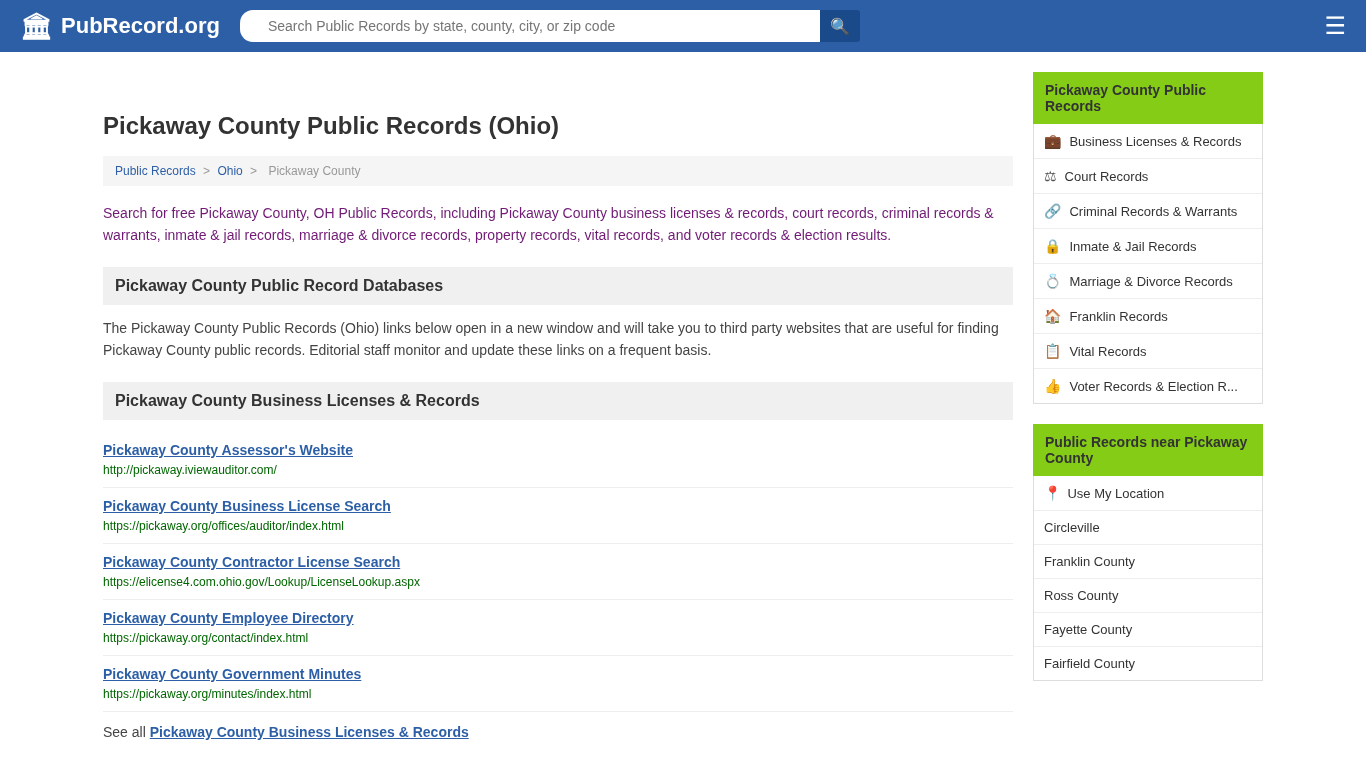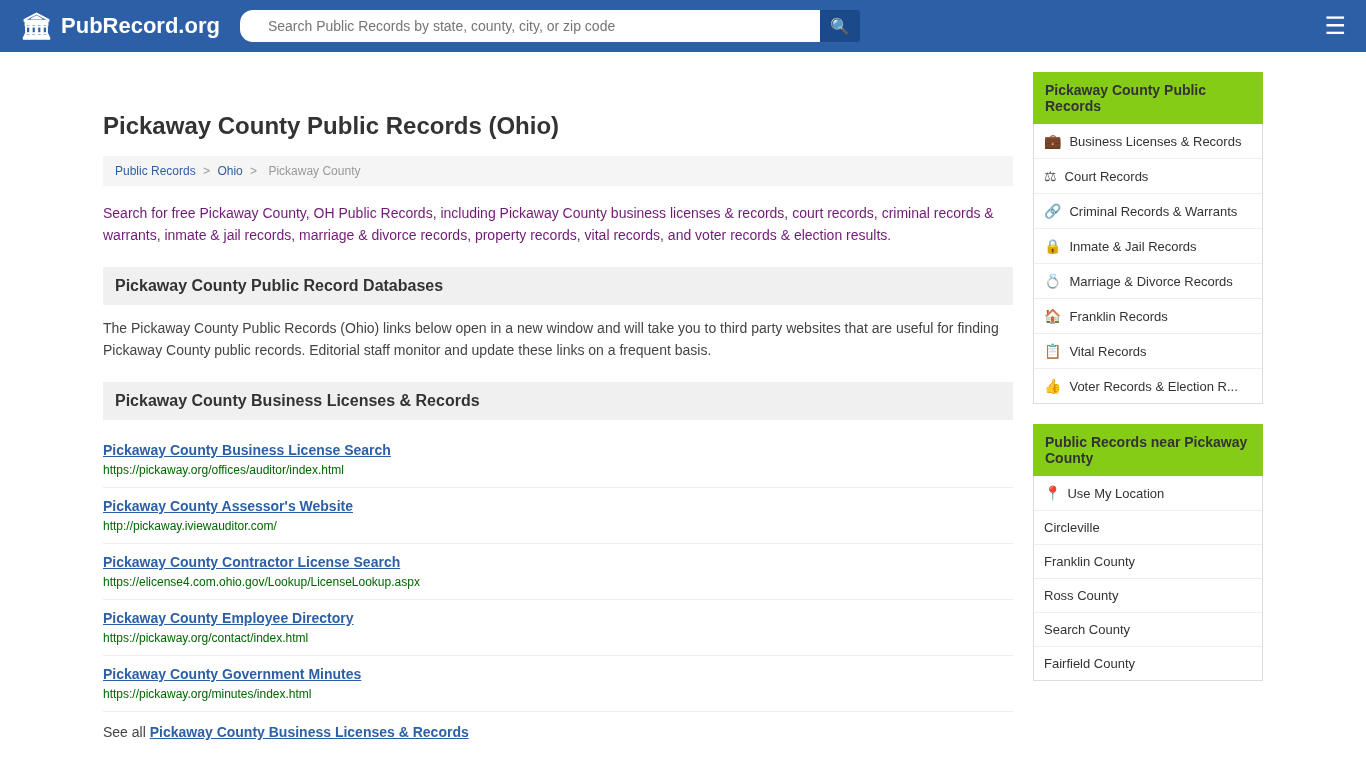--- a/index.html
+++ b/index.html
@@ -229,26 +229,26 @@
 
     <p id="intro-text">Search for free Pickaway County, OH Public Records, including Pickaway County business licenses &amp; records, court records, criminal records &amp; warrants, inmate &amp; jail records, marriage &amp; divorce records, property records, vital records, and voter records &amp; election results.</p>
 
     <div class="section-header">Pickaway County Public Record Databases</div>
     <p id="db-description">The Pickaway County Public Records (Ohio) links below open in a new window and will take you to third party websites that are useful for finding Pickaway County public records. Editorial staff monitor and update these links on a frequent basis.</p>
 
     <div class="section-header">Pickaway County Business Licenses &amp; Records</div>
 
     <div id="links-list">
     <div class="record-link-item">
+      <a class="record-link-title">Pickaway County Assessor's Website</a>
+      <span class="record-link-url">http://pickaway.iviewauditor.com/</span>
+    </div>
+        <div class="record-link-item">
       <a class="record-link-title">Pickaway County Business License Search</a>
       <span class="record-link-url">https://pickaway.org/offices/auditor/index.html</span>
-    </div>
-        <div class="record-link-item">
-      <a class="record-link-title">Pickaway County Assessor's Website</a>
-      <span class="record-link-url">http://pickaway.iviewauditor.com/</span>
     </div>
         <div class="record-link-item">
       <a class="record-link-title">Pickaway County Contractor License Search</a>
       <span class="record-link-url">https://elicense4.com.ohio.gov/Lookup/LicenseLookup.aspx</span>
     </div>
         <div class="record-link-item">
       <a class="record-link-title">Pickaway County Employee Directory</a>
       <span class="record-link-url">https://pickaway.org/contact/index.html</span>
     </div>
         <div class="record-link-item">
@@ -305,19 +305,19 @@
     <div class="sidebar-section">
       <div class="sidebar-header">Public Records near Pickaway County</div>
       <ul class="nearby-list" id="sidebar-nearby-list">
       <li class="use-location">
             <span class="sidebar-icon">📍</span>
             <span>Use My Location</span>
           </li>
           <li>Circleville</li>
           <li>Franklin County</li>
           <li>Ross County</li>
-          <li>Search County</li>
+          <li>Fayette County</li>
           <li>Fairfield County</li>
         </ul>
     </div>
 
   </aside>
 </div>
 
 </body></html>

